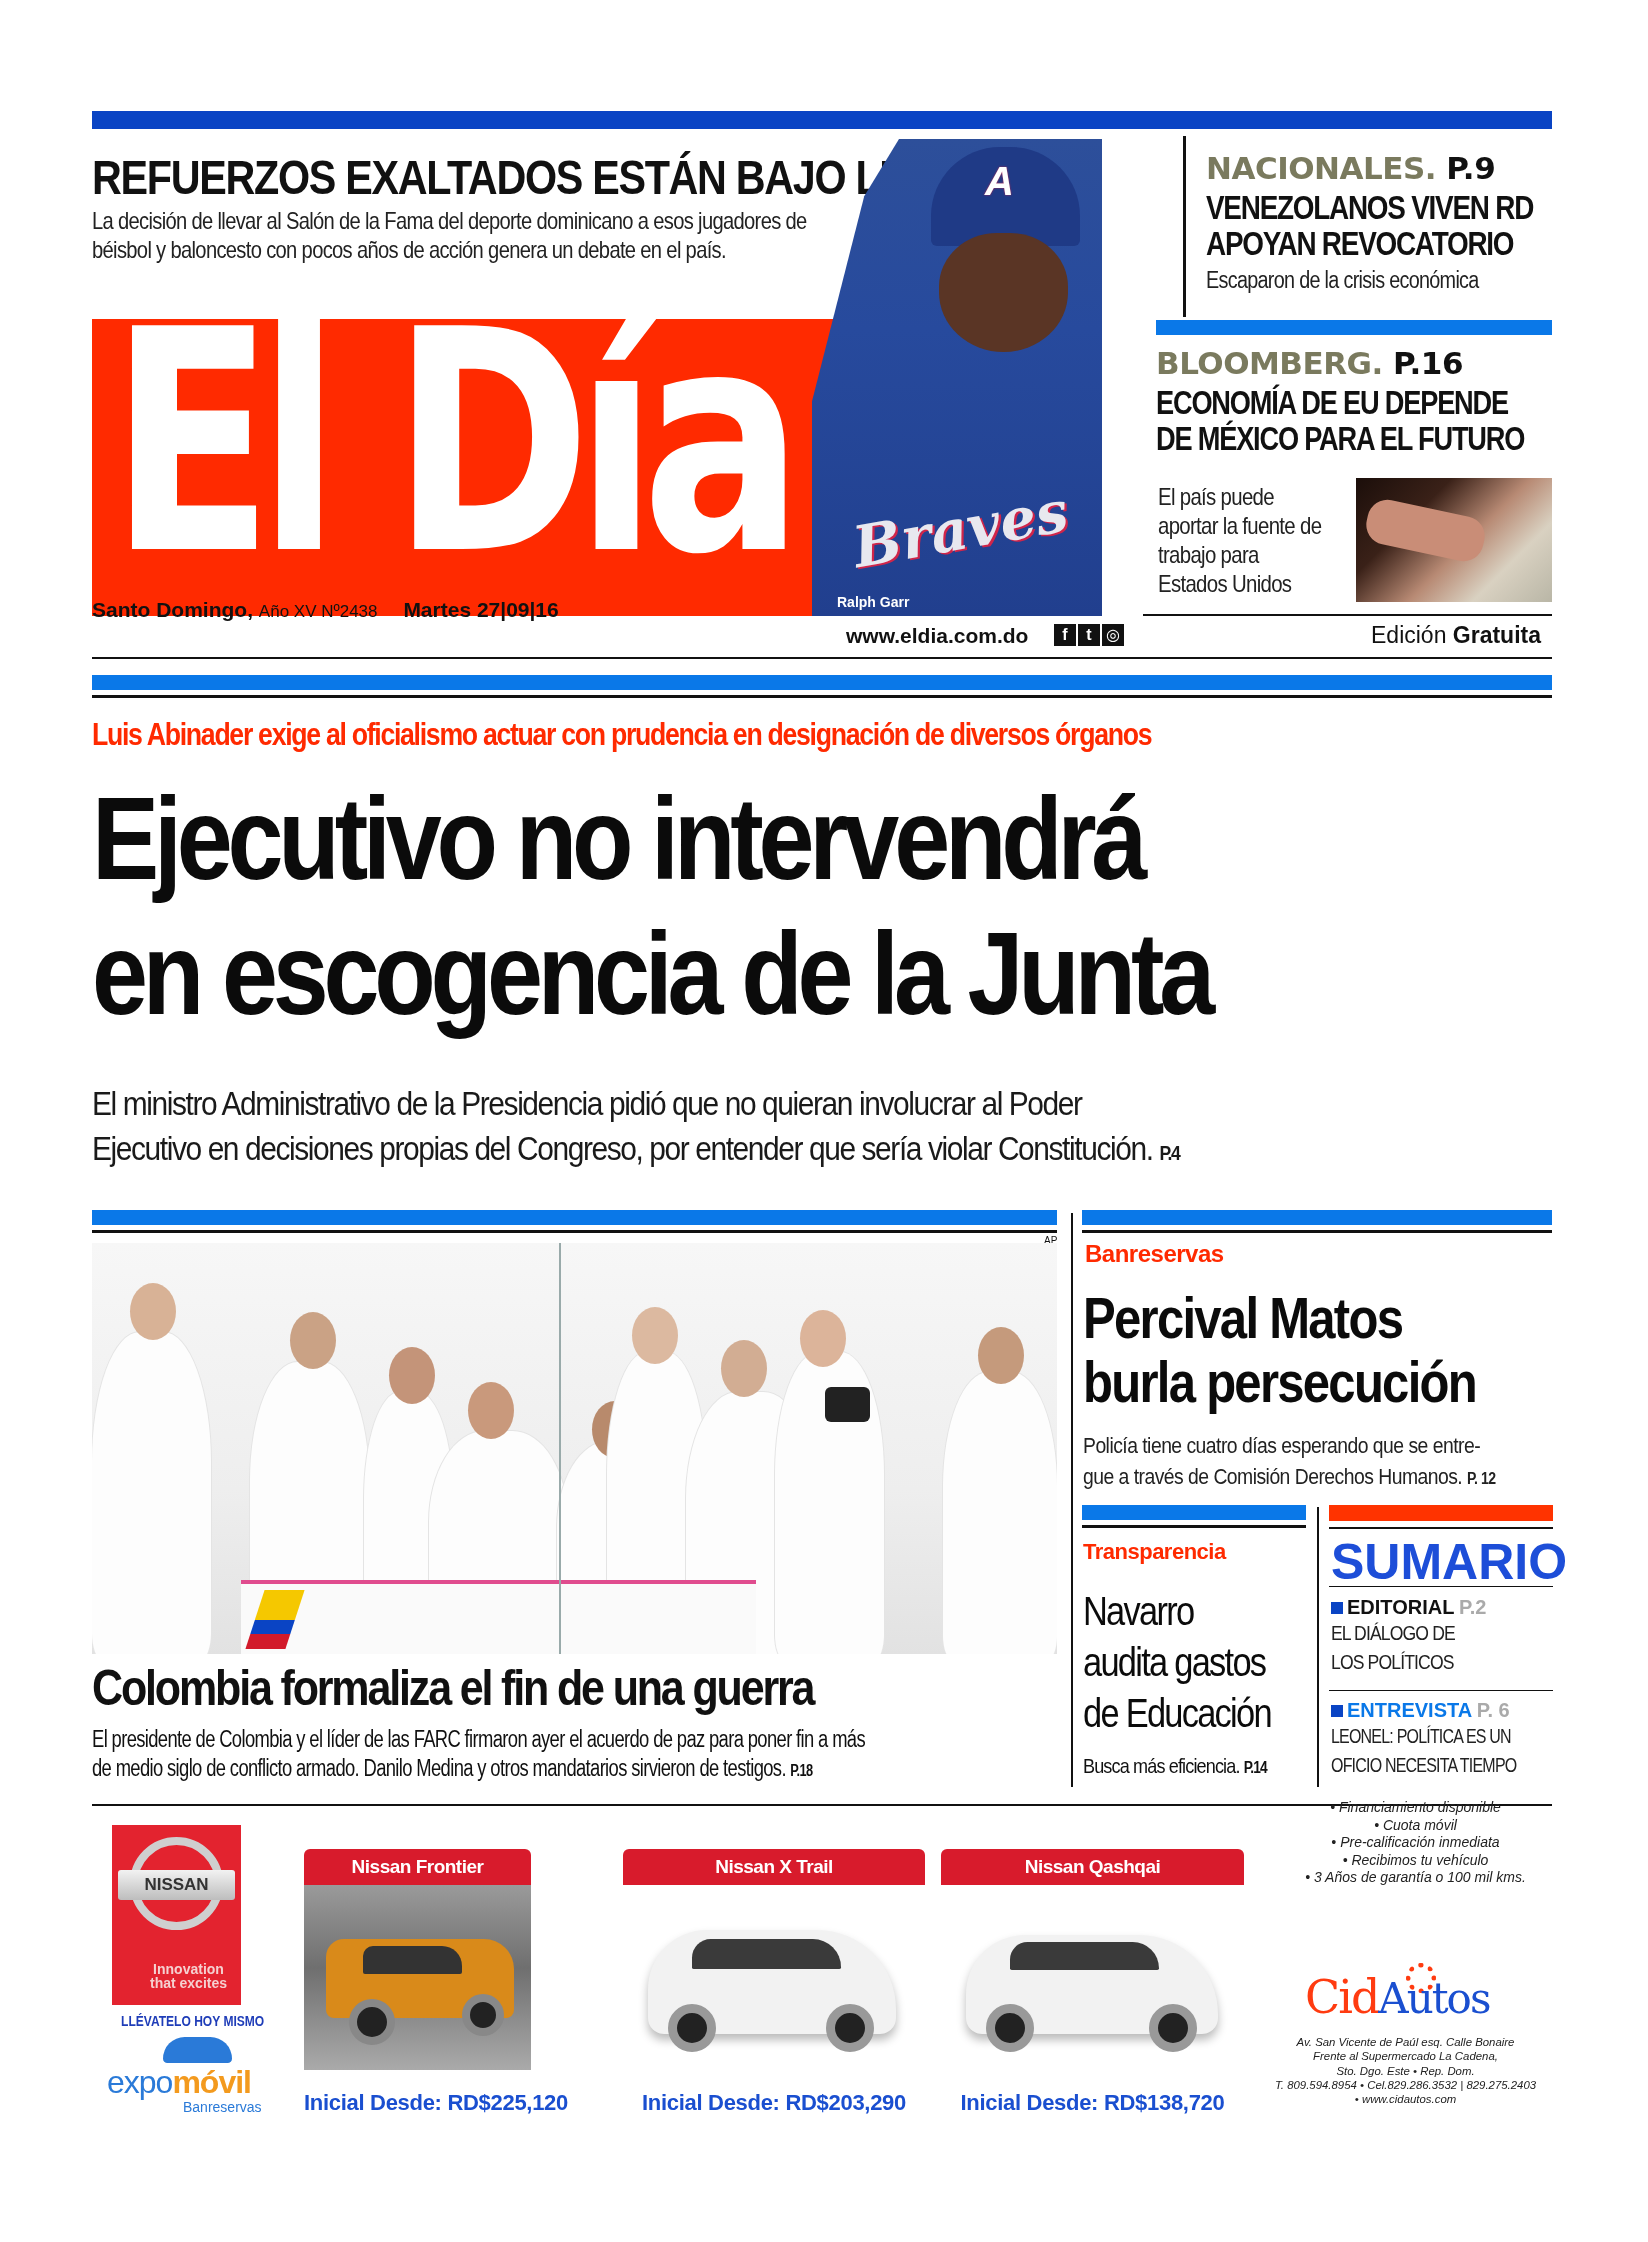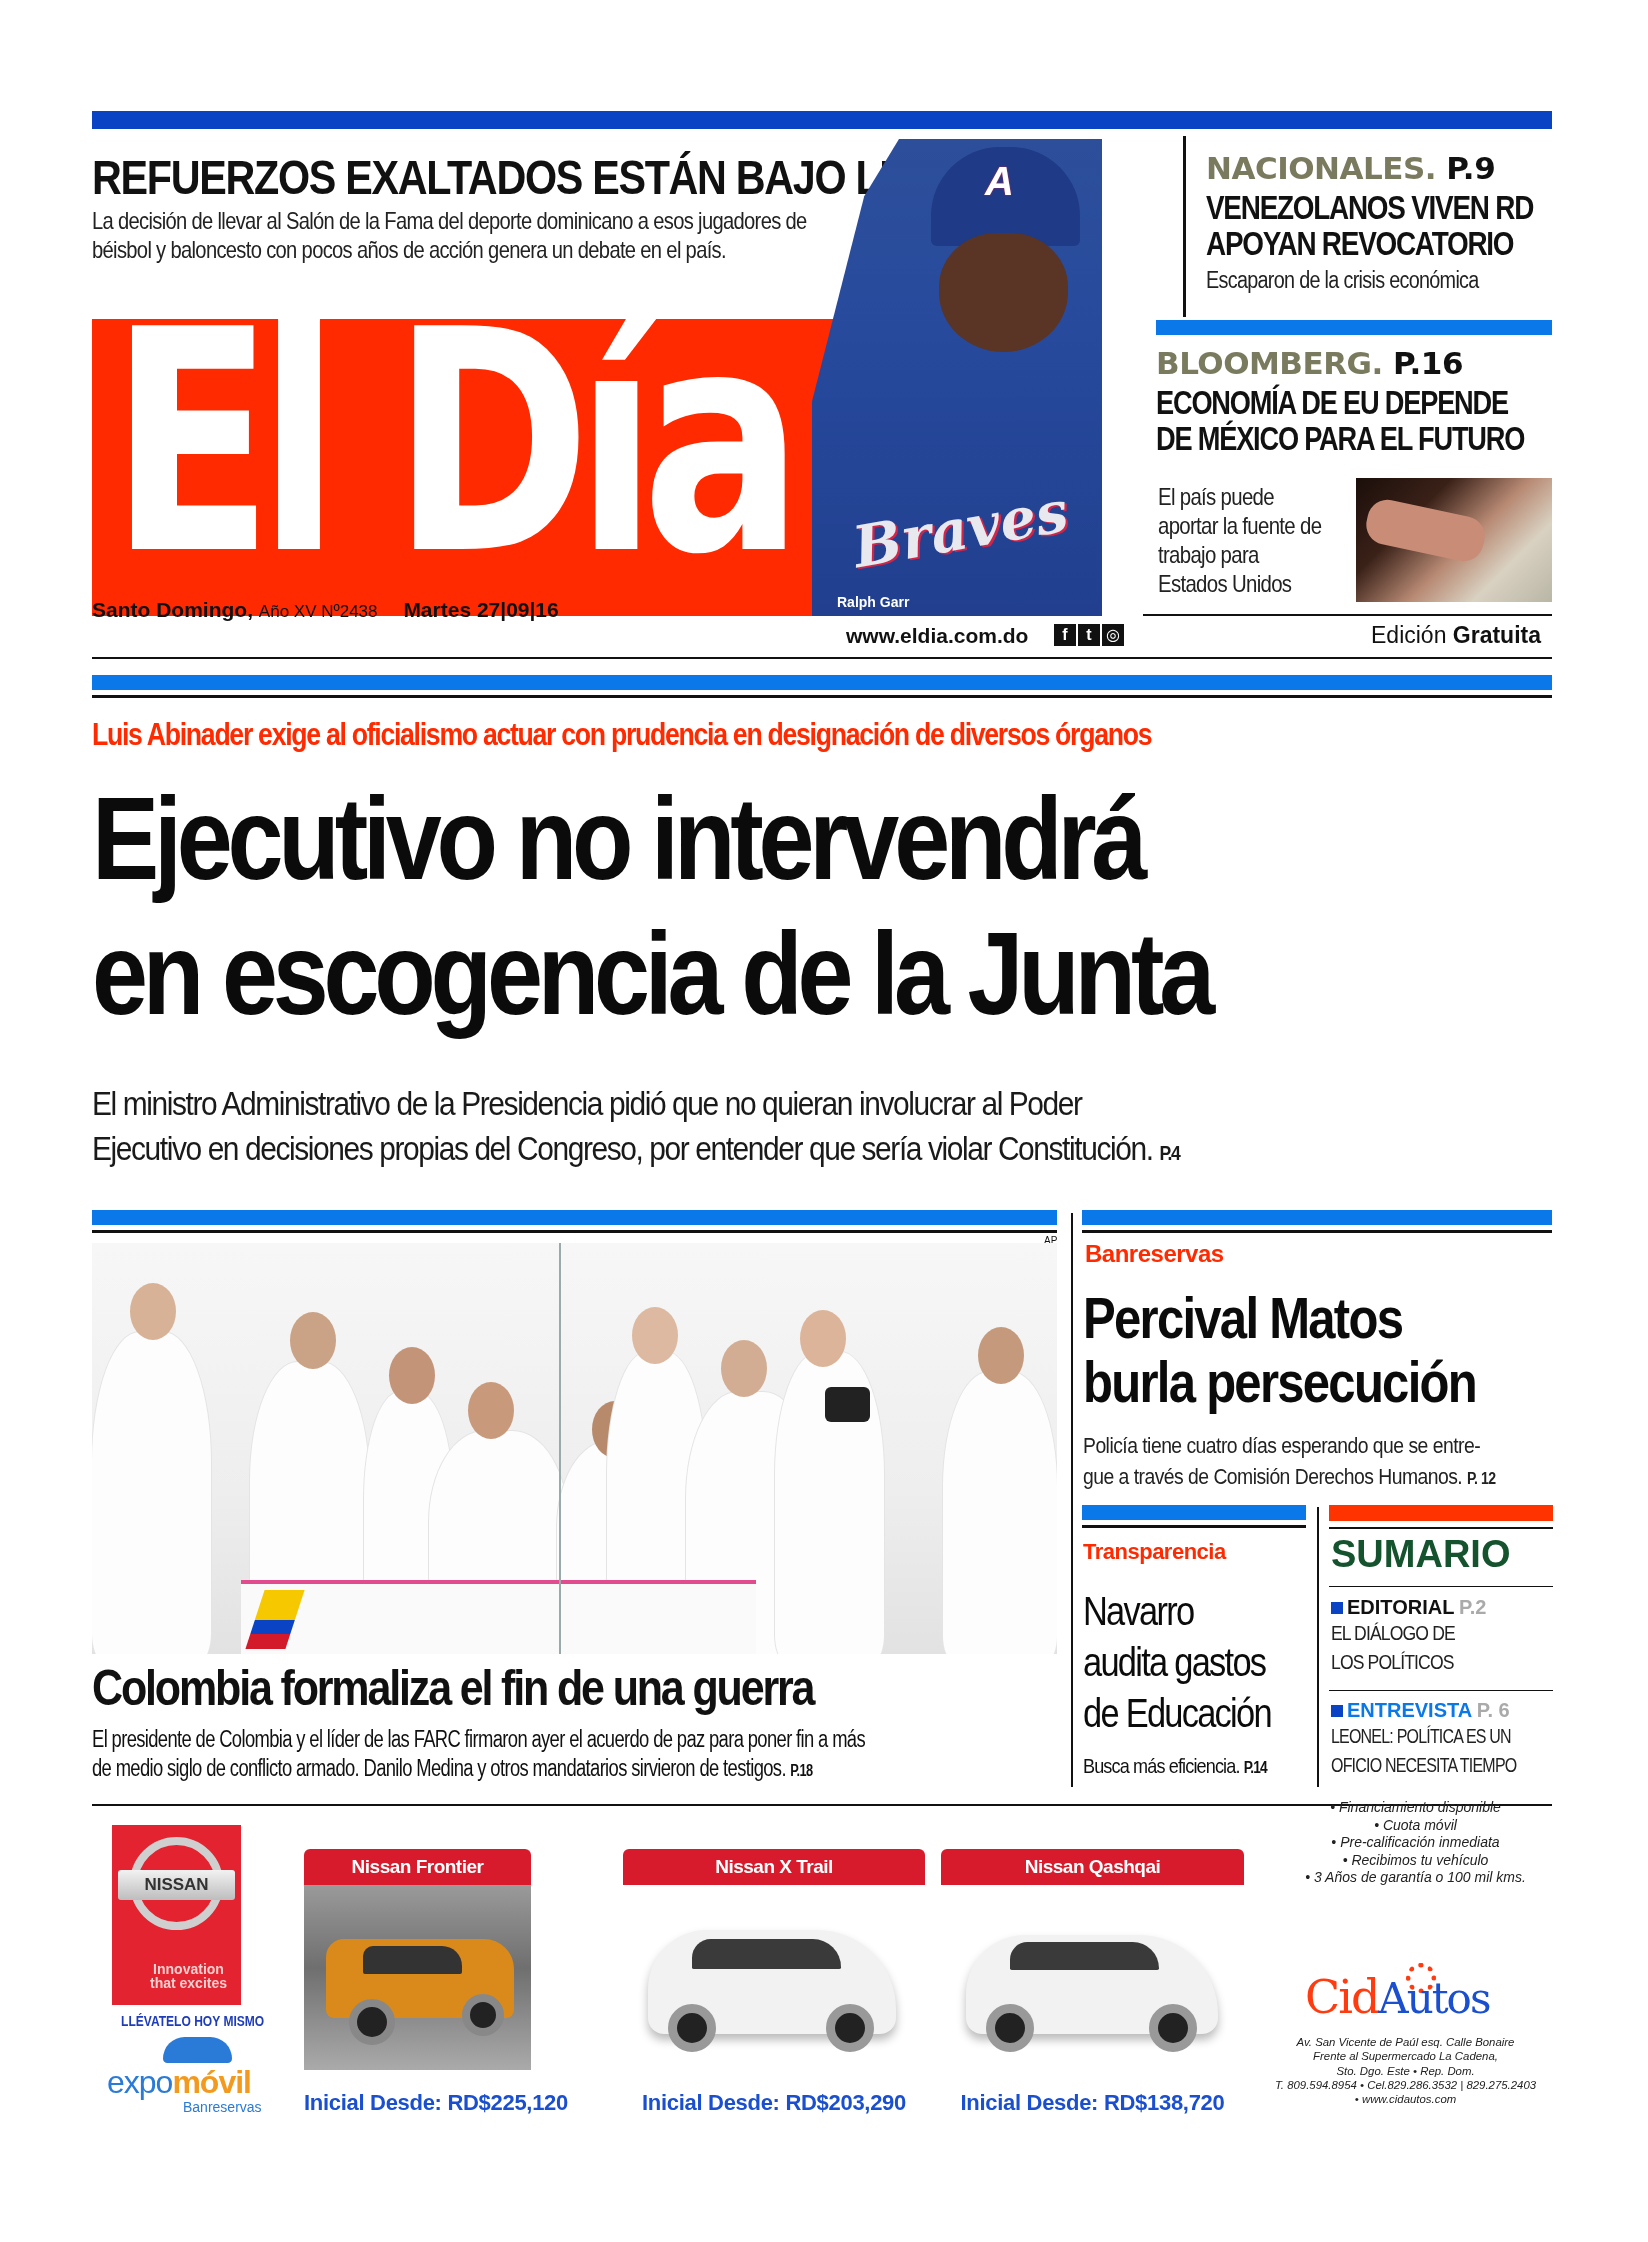--- a/index.html
+++ b/index.html
@@ -33,21 +33,21 @@
 
   .photo-colombia { background: linear-gradient(180deg,#f7f7f7 0%,#eeeeee 60%,#e2e2e2 100%); overflow: hidden; }
   .person { position: absolute; background: #fdfdfd; border-radius: 40% 40% 8% 8%; box-shadow: 0 0 0 1px #e4e4e4; }
   .head { position: absolute; width: 46px; height: 57px; border-radius: 50%; background: #c49a7c; }
 
   .section-tag { color: #ff2a00; font-weight: bold; font-size: 24px; letter-spacing: -0.5px; }
   .side-head { font-weight: bold; color: #0b0b0b; letter-spacing: -2px; line-height: 1.12; }
   .side-dek { font-size: 20px; letter-spacing: -0.6px; line-height: 1.4; color: #222; }
   .pref { font-weight: bold; font-size: 16px; }
 
-  .sumario-title { color: #14532d; font-weight: 900; font-size: 38px; letter-spacing: 0px; }
+  .sumario-title { color: #1d4ed8; font-weight: 900; font-size: 50px; letter-spacing: 0px; }
   .sum-label { font-weight: bold; font-size: 20px; }
   .sum-sq { display: inline-block; width: 12px; height: 12px; background: #0a44c4; margin-right: 4px; }
   .sum-text { font-size: 20px; letter-spacing: -1px; line-height: 1.45; text-transform: uppercase; color: #222; }
 
   
   .car-tab { background: #d81b2c; color: #fff; font-weight: bold; font-size: 19px; text-align: center; border-radius: 6px 6px 0 0; height: 36px; line-height: 36px; letter-spacing: -0.5px; }
   .car-img { background: #fff; position: relative; overflow: hidden; }
   .price { color: #1a4fd0; font-weight: bold; font-size: 22px; letter-spacing: -0.3px; text-align: center; }
   .cid-list { font-style: italic; font-size: 14px; line-height: 1.25; text-align: center; color: #222; }
   .cid-addr { font-style: italic; font-size: 11.4px; line-height: 1.25; text-align: center; color: #222; }

